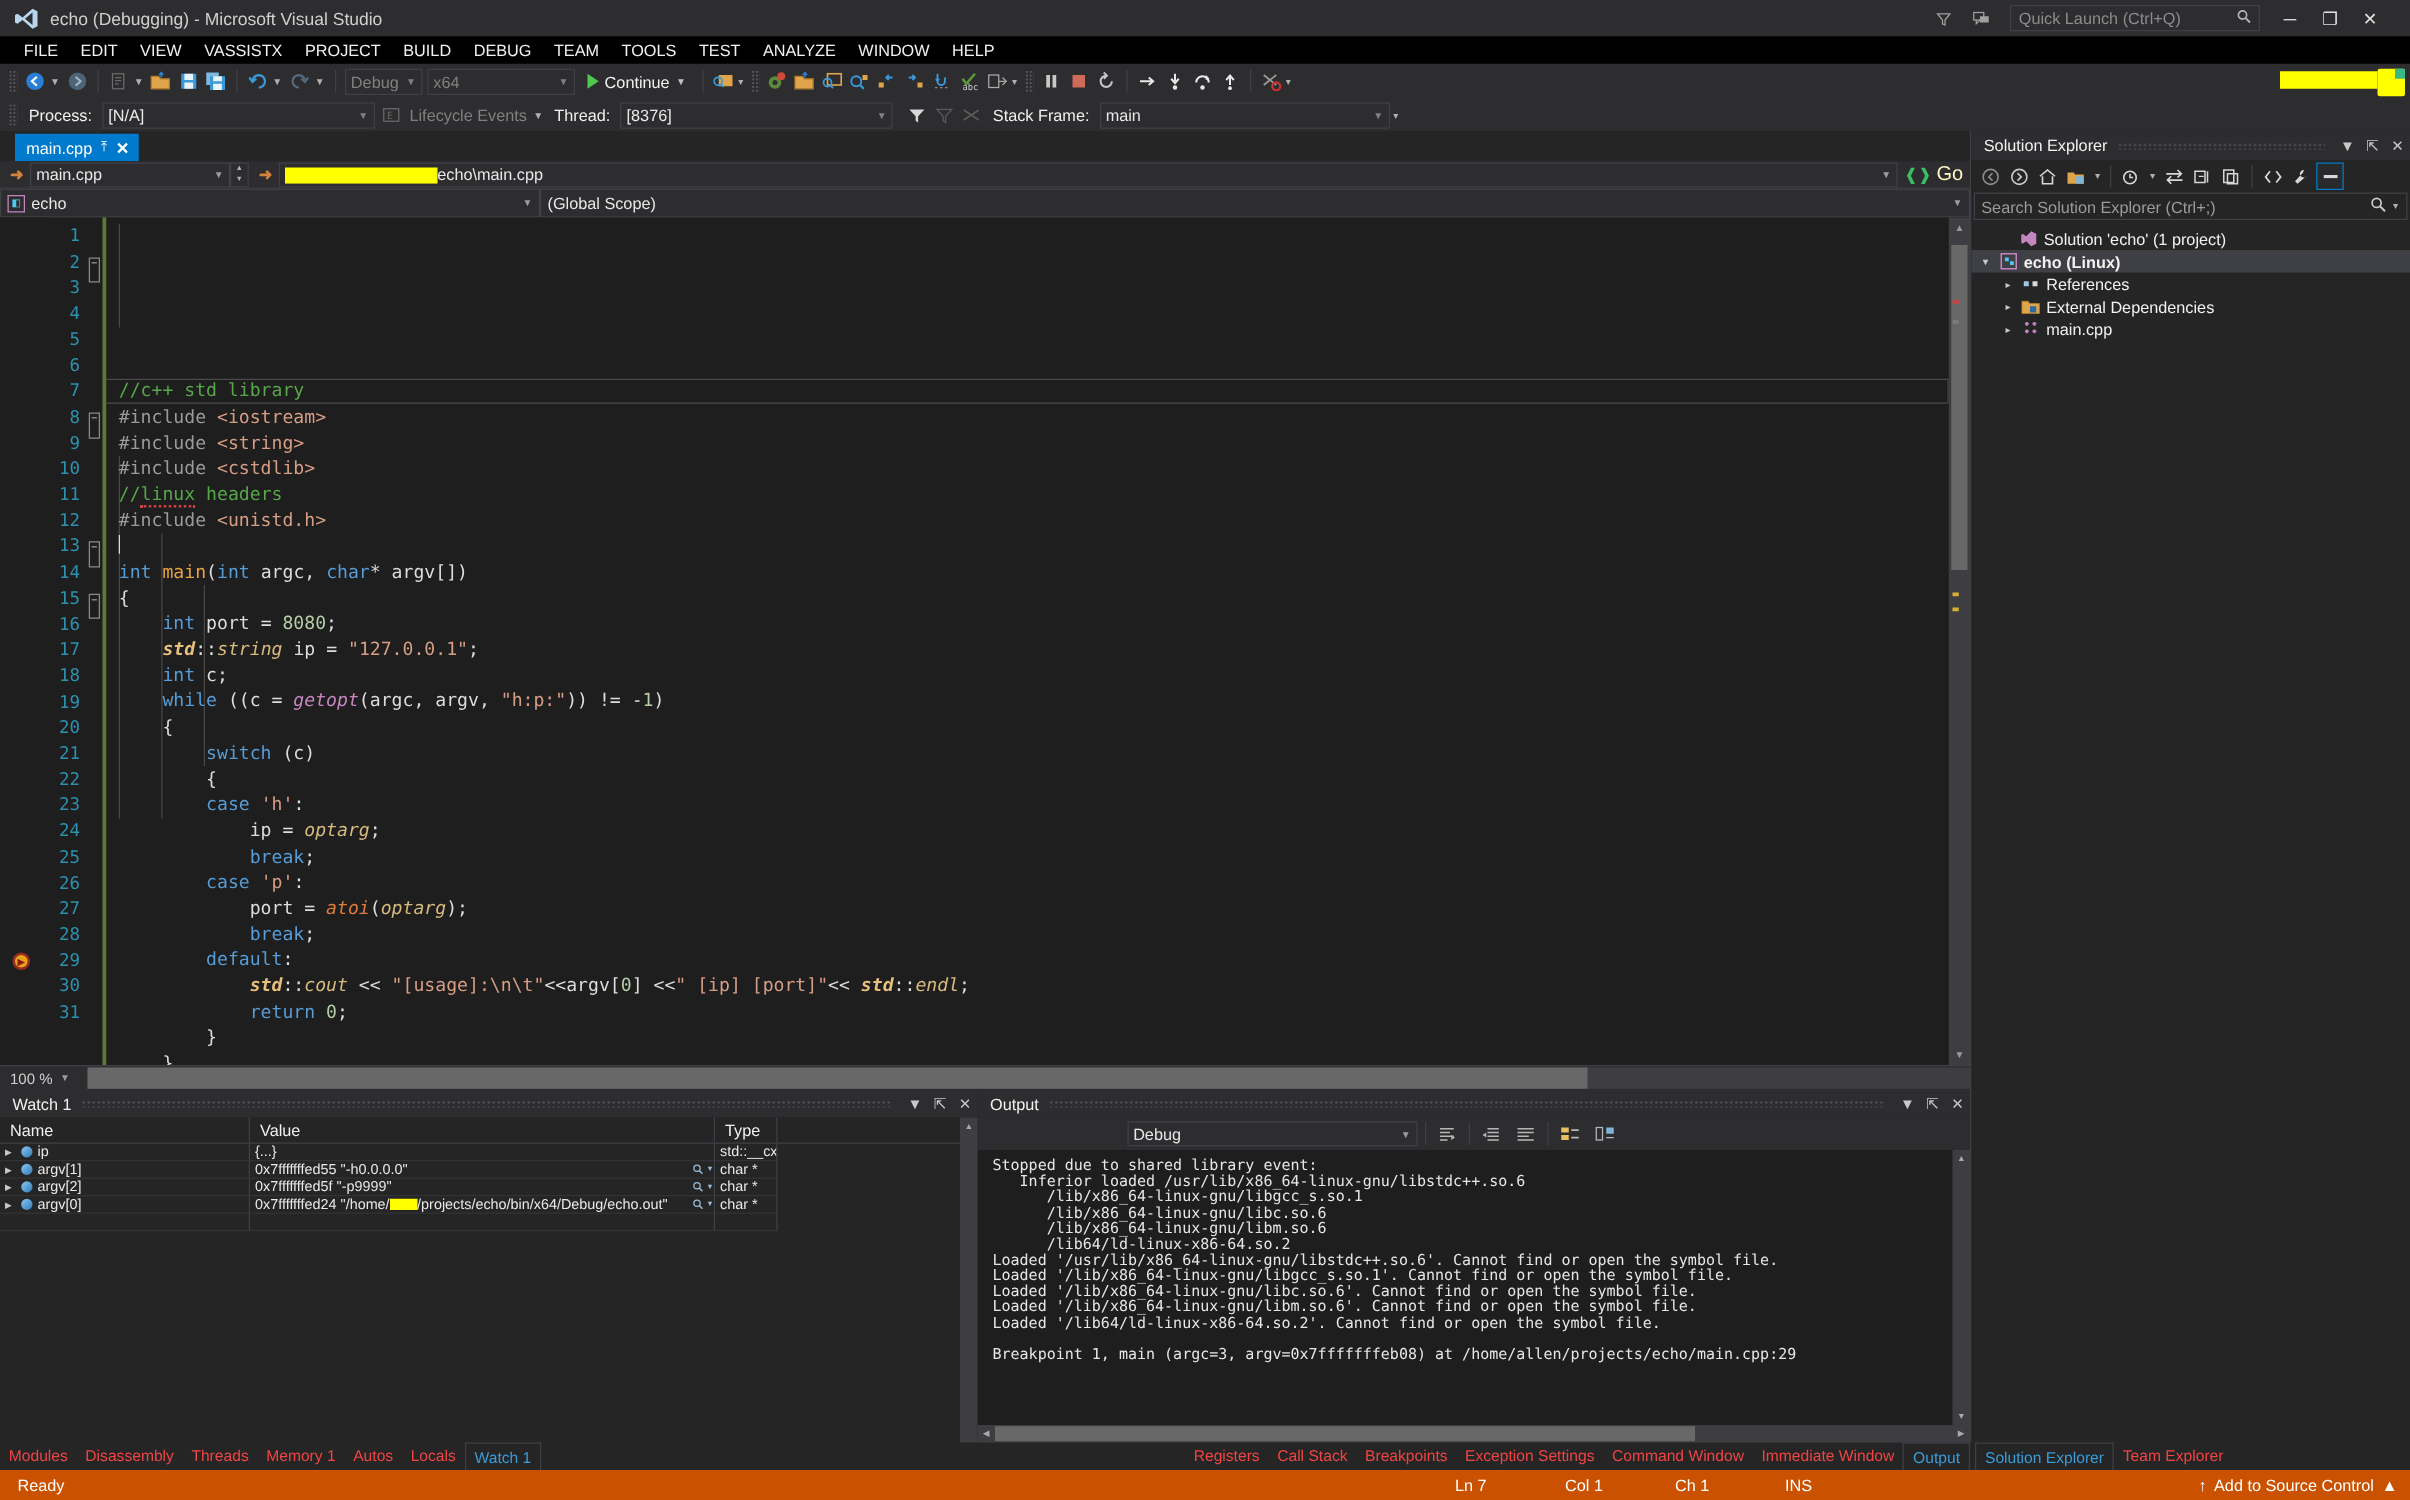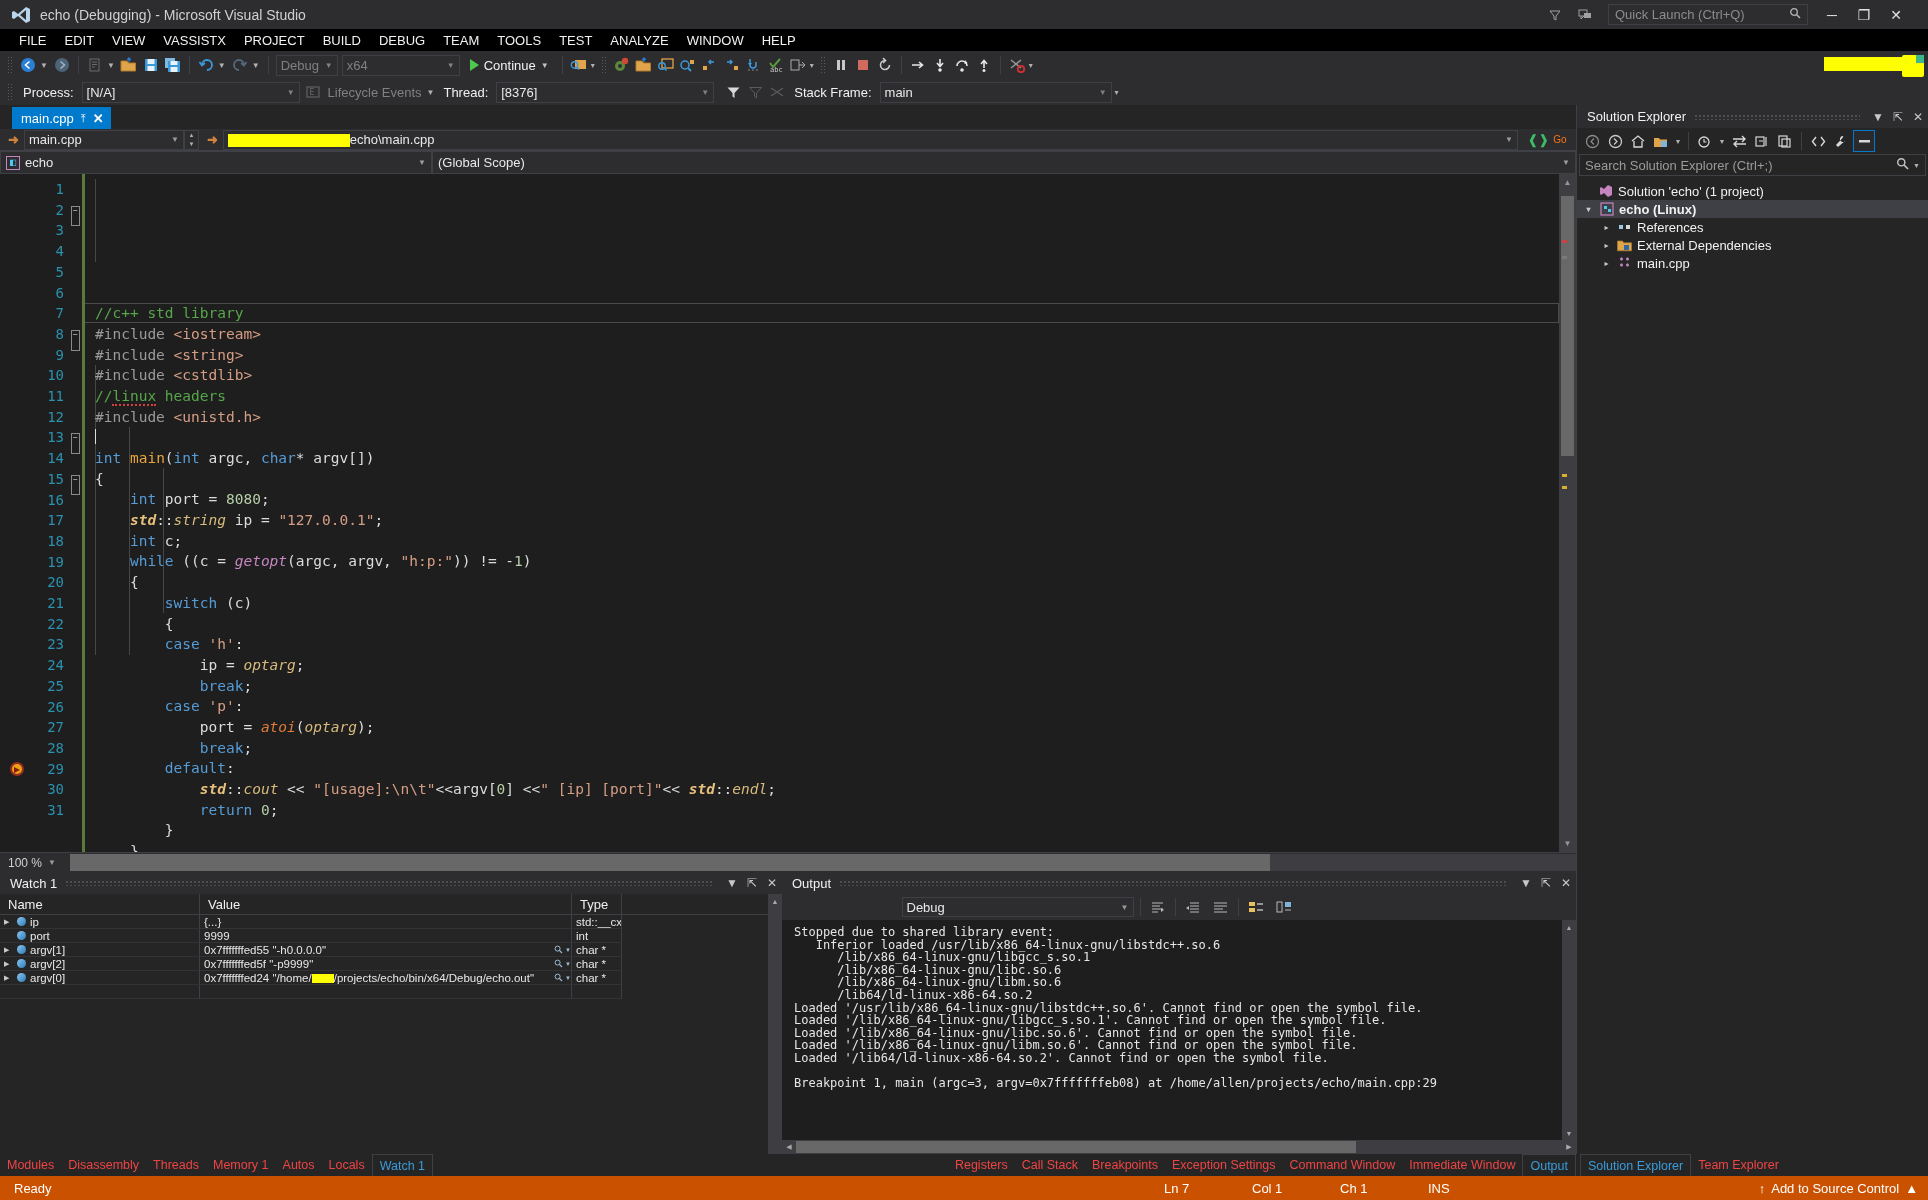--- a/index.html
+++ b/index.html
@@ -646,21 +646,21 @@
           <div>▲</div>
           <div>▼</div>
         </div>
         <span class="nav-arrow-icon">➜</span>
         <div class="nav-box" style="flex:1; margin-right:0;">
           <span class="nv"><span class="redact-path"></span><span>echo\main.cpp</span></span>
           <span class="na">▼</span>
         </div>
         <div style="width:58px; display:flex; align-items:center; justify-content:center; gap:4px;">
           <span style="color:#3dbd66; font-size:13px;">❰❱</span>
-          <span style="color:#f97316; font-size:10px;">Go</span>
+          <span style="color:#fef9c3; font-size:16px;">Go</span>
         </div>
       </div>
 
       <div class="scopebar">
         <div class="scope-box" style="width:432px">
           <span class="scope-icon">◧</span>
           <span style="flex:1">echo</span>
           <span class="na" style="font-size:8px;color:#9b9b9b">▼</span>
         </div>
         <div class="scope-box" style="flex:1">
@@ -796,31 +796,20 @@
                   <div class="wt-row">
                     <div class="col-name">
                       <span class="tri-exp">▶</span>
                       <span class="bubble"></span>
                       <span>ip</span>
                     </div>
                     <div class="col-val">
                       <span>{...}</span>
                     </div>
                     <div class="col-type">std::__cx</div>
-                  </div>
-                  <div class="wt-row">
-                    <div class="col-name">
-                      <span class="tri-exp"></span>
-                      <span class="bubble"></span>
-                      <span>port</span>
-                    </div>
-                    <div class="col-val">
-                      <span>9999</span>
-                    </div>
-                    <div class="col-type">int</div>
                   </div>
                   <div class="wt-row">
                     <div class="col-name">
                       <span class="tri-exp">▶</span>
                       <span class="bubble"></span>
                       <span>argv[1]</span>
                     </div>
                     <div class="col-val">
                       <span>0x7fffffffed55 "-h0.0.0.0"</span>
                       <span class="magn">
@@ -1069,21 +1058,21 @@
           <span class="ss-text">Search Solution Explorer (Ctrl+;)</span>
           <span>
             <svg width="13" height="13" viewBox="0 0 13 13">
                 <circle cx="5.3" cy="5.3" r="3.6" fill="none" stroke="#c8c8c8" stroke-width="1.4"></circle>
                 <line x1="8" y1="8" x2="12" y2="12" stroke="#c8c8c8" stroke-width="1.6"></line>
               </svg>
           </span>
           <span style="font-size:7px;color:#b0b0b0;margin-left:4px">▼</span>
         </div>
         <div class="se-tree" id="setree">
-            <div class="se-node" style="padding-left: 5px;">
+            <div class="se-node" style="padding-left: 22px;">
               <span class="se-tri"></span>
               <span class="se-ico">
                 <svg width="14" height="14" viewBox="0 0 14 14">
                   <path d="M9,1 L13,3 L13,11 L9,13 L5,9 L2,11 L1,10 L1,4 L2,3 L5,5 Z" fill="#c586c0"></path>
                 </svg>
               </span>
               <span>Solution 'echo' (1 project)</span>
             </div>
             <div class="se-node selected" style="padding-left: 6px;">
               <span class="se-tri">▾</span>

